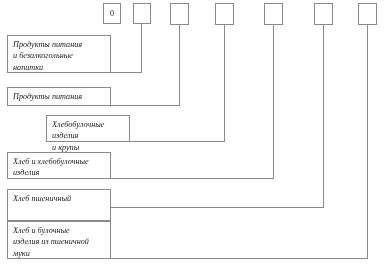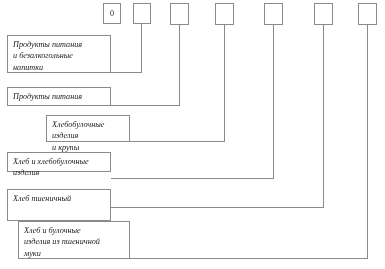--- a/index.html
+++ b/index.html
@@ -80,28 +80,28 @@
 и безалкогольные
 напитки</span>
   </div>
   <div class="label-box" style="left:7px;top:87px;width:104px;height:19px;">
     <span class="label-text">Продукты питания</span>
   </div>
   <div class="label-box" style="left:14px;top:115px;width:84px;height:27px;margin-left:32px;">
     <span class="label-text">Хлебобулочные изделия
 и крупы</span>
   </div>
-  <div class="label-box" style="left:7px;top:152px;width:104px;height:20px;">
+  <div class="label-box" style="left:7px;top:152px;width:104px;height:27px;">
     <span class="label-text">Хлеб и хлебобулочные
 изделия</span>
   </div>
   <div class="label-box" style="left:7px;top:189px;width:104px;height:32px;">
     <span class="label-text">Хлеб пшеничный</span>
   </div>
-  <div class="label-box" style="left:7px;top:221px;width:112px;height:38px;margin-left:11px;">
+  <div class="label-box" style="left:7px;top:221px;width:104px;height:38px;">
     <span class="label-text">Хлеб и булочные
 изделия из пшеничной
 муки</span>
   </div>
 
   <div class="conn conn-h" style="left:111px;top:72px;width:31px;"></div>
   <div class="conn conn-v" style="left:141px;top:24px;height:49px;"></div>
 
   <div class="conn conn-h" style="left:111px;top:105px;width:69px;"></div>
   <div class="conn conn-v" style="left:179px;top:25px;height:81px;"></div>

